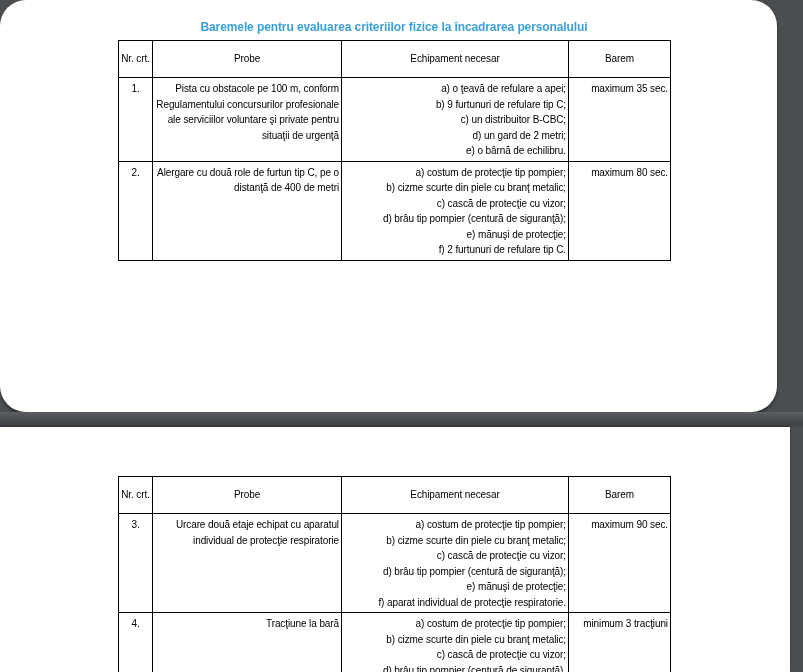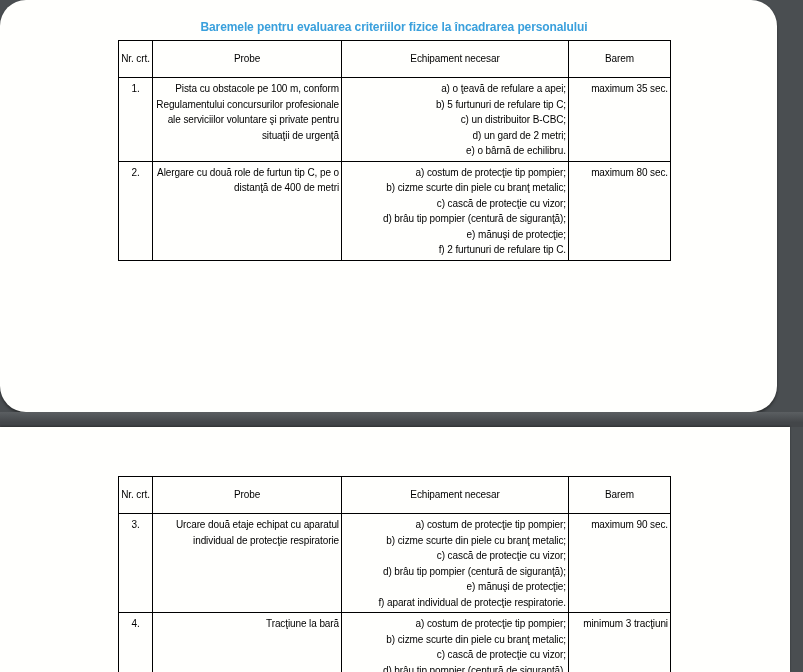--- a/index.html
+++ b/index.html
@@ -102,21 +102,21 @@
           <th>Probe</th>
           <th>Echipament necesar</th>
           <th>Barem</th>
         </tr>
       </thead>
       <tbody>
         <tr class="row-1">
           <td class="cell-nr">1.</td>
           <td class="cell-probe">Pista cu obstacole pe 100 m, conform Regulamentului concursurilor profesionale ale serviciilor voluntare şi private pentru situaţii de urgenţă</td>
           <td class="cell-echip">a) o ţeavă de refulare a apei;
-b) 5 furtunuri de refulare tip C;
+b) 9 furtunuri de refulare tip C;
 c) un distribuitor B-CBC;
 d) un gard de 2 metri;
 e) o bârnă de echilibru.</td>
           <td class="cell-barem">maximum 35 sec.</td>
         </tr>
         <tr class="row-2">
           <td class="cell-nr">2.</td>
           <td class="cell-probe">Alergare cu două role de furtun tip C, pe o distanţă de 400 de metri</td>
           <td class="cell-echip">a) costum de protecţie tip pompier;
 b) cizme scurte din piele cu branţ metalic;

